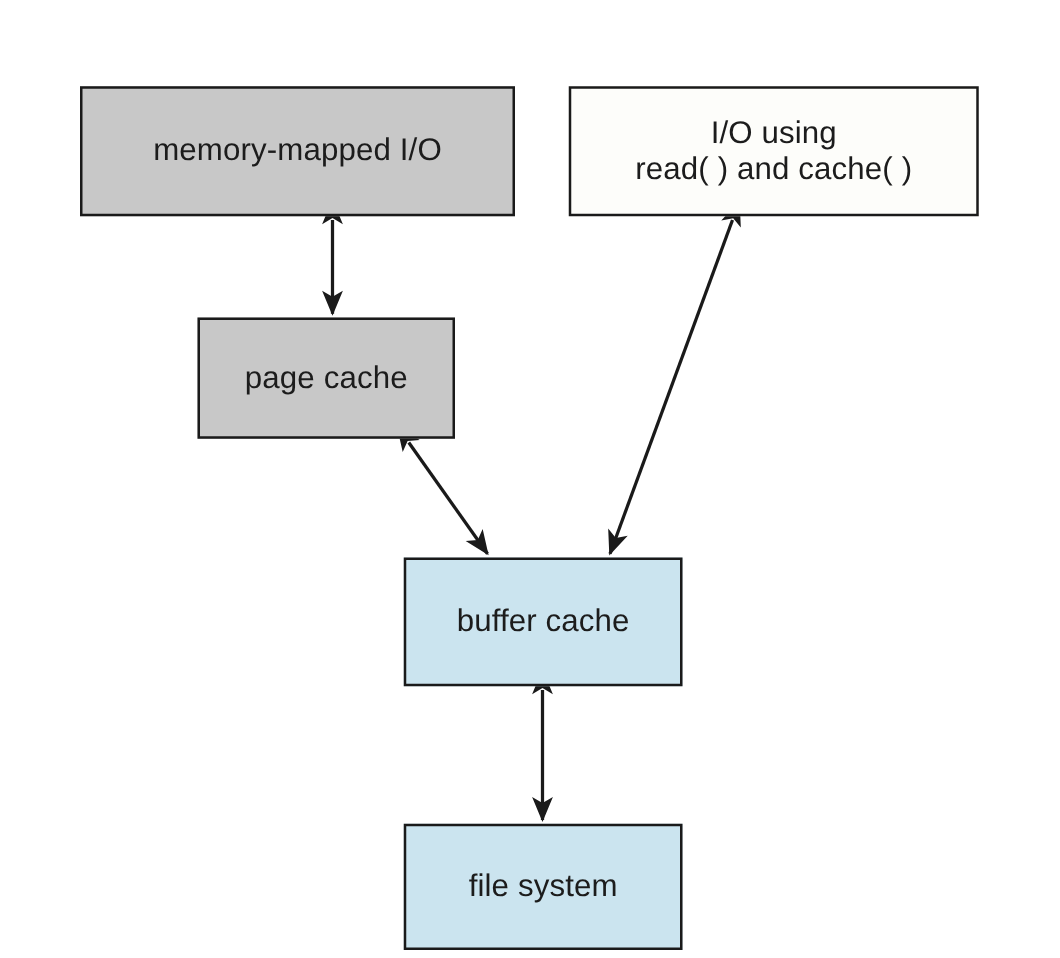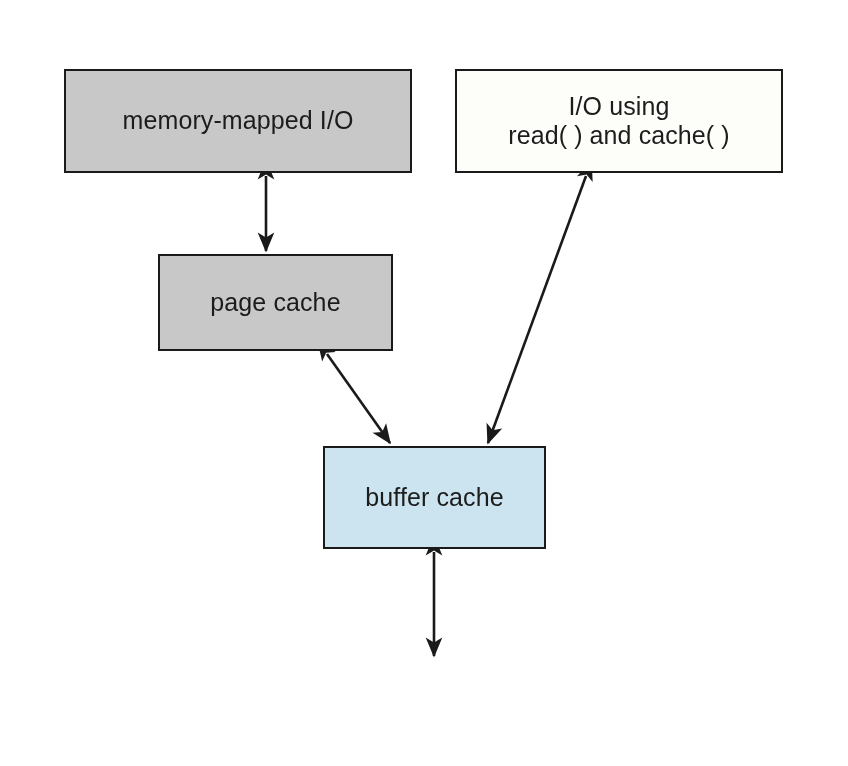--- a/index.html
+++ b/index.html
@@ -78,22 +78,25 @@
 
   <div class="node-box" id="box-memory-mapped-io" style="background: rgb(200, 200, 200); left: 64px; top: 33px; width: 348px; height: 104px; border-color: rgb(26, 26, 26);">
     <span class="node-label" style="color: rgb(28, 28, 28);">memory-mapped I/O</span>
   </div>
 
   <div class="node-box" id="box-io-read-write" style="background: rgb(253, 253, 250); left: 455px; top: 33px; width: 328px; height: 104px; border-color: rgb(26, 26, 26);">
     <span class="node-label" style="color: rgb(28, 28, 28);">I/O using
 read( ) and cache( )</span>
   </div>
 
-  <div class="node-box" id="box-page-cache" style="background: rgb(200, 200, 200); left: 158px; top: 218px; width: 235px; height: 97px; border-color: rgb(26, 26, 26);">
+  <div class="node-box" id="box-page-cache" style="background: rgb(200, 200, 200); left: 158px; top: 218px; width: 206px; height: 97px; border-color: rgb(26, 26, 26);">
     <span class="node-label" style="color: rgb(28, 28, 28);">page cache</span>
   </div>
 
   <div class="node-box" id="box-buffer-cache" style="background: rgb(203, 228, 239); left: 323px; top: 410px; width: 223px; height: 103px; border-color: rgb(26, 26, 26);">
     <span class="node-label" style="color: rgb(28, 28, 28);">buffer cache</span>
   </div>
 
+  <div class="node-box" id="box-file-system" style="background: rgb(203, 228, 239); left: 323px; top: 623px; width: 223px; height: 101px; border-color: rgb(26, 26, 26);">
+    <span class="node-label" style="color: rgb(28, 28, 28);">file system</span>
+  </div>
 
 </div>
 
 </body></html>

